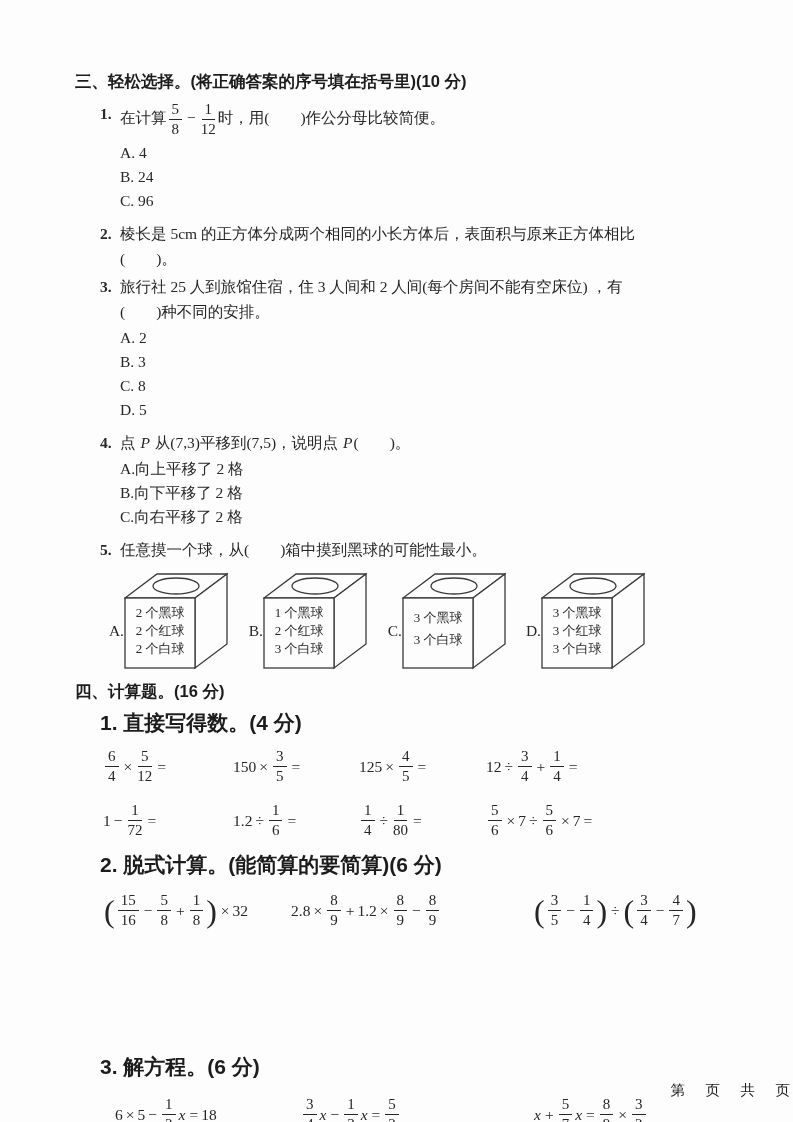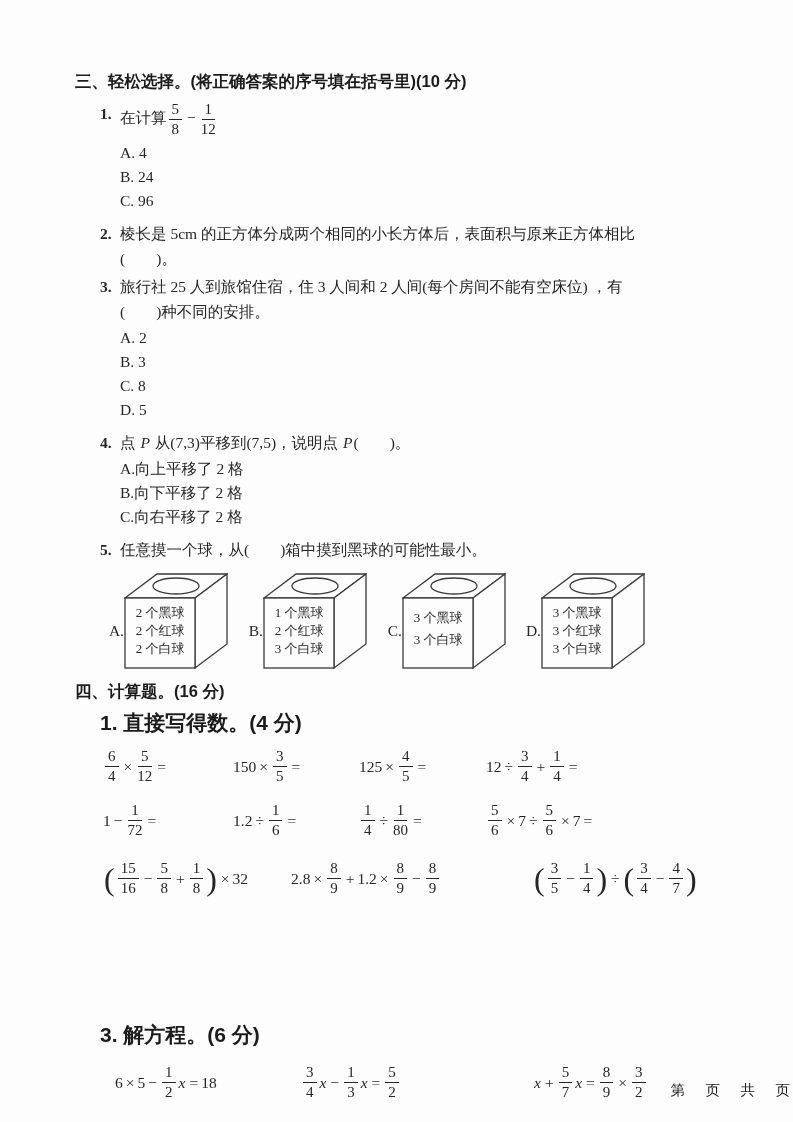--- a/index.html
+++ b/index.html
@@ -62,21 +62,21 @@
     <h2 class="section-heading">三、轻松选择。(将正确答案的序号填在括号里)(10 分)</h2>
     <div class="questions" id="choice-questions">
         <div class="question">
           <span class="qnum">1.</span>
           <div class="qbody"><span class="mtext">在计算</span><span class="frac">
               <span class="fnum">5</span>
               <span class="fden">8</span>
             </span><span class="mop">−</span><span class="frac">
               <span class="fnum">1</span>
               <span class="fden">12</span>
-            </span></div>
+            </span><span class="mtext">时，用(　　)作公分母比较简便。</span></div>
         </div>
         <div class="options">
           <span class="option">A. 4</span>
           <span class="option">B. 24</span>
           <span class="option">C. 96</span>
         </div>
         <div class="question">
           <span class="qnum">2.</span>
           <div class="qbody"><span class="mtext">棱长是 5cm 的正方体分成两个相同的小长方体后，表面积与原来正方体相比</span><br><span class="mtext">(　　)。</span></div>
         </div>
@@ -248,20 +248,21 @@
               <span class="fden">6</span>
             </span>
             <span class="mop">×</span>
             <span class="mtext">7</span>
             <span class="mop">=</span>
           </div>
         </div>
     </div>
 
     <div>
+      <div class="subheading">2. 脱式计算。(能简算的要简算)(6 分)</div>
       <div class="stepwise-row" id="stepwise-row">
           <div class="expr">
             <span class="bigp">(</span>
             <span class="frac">
               <span class="fnum">15</span>
               <span class="fden">16</span>
             </span>
             <span class="mop">−</span>
             <span class="frac">
               <span class="fnum">5</span>

